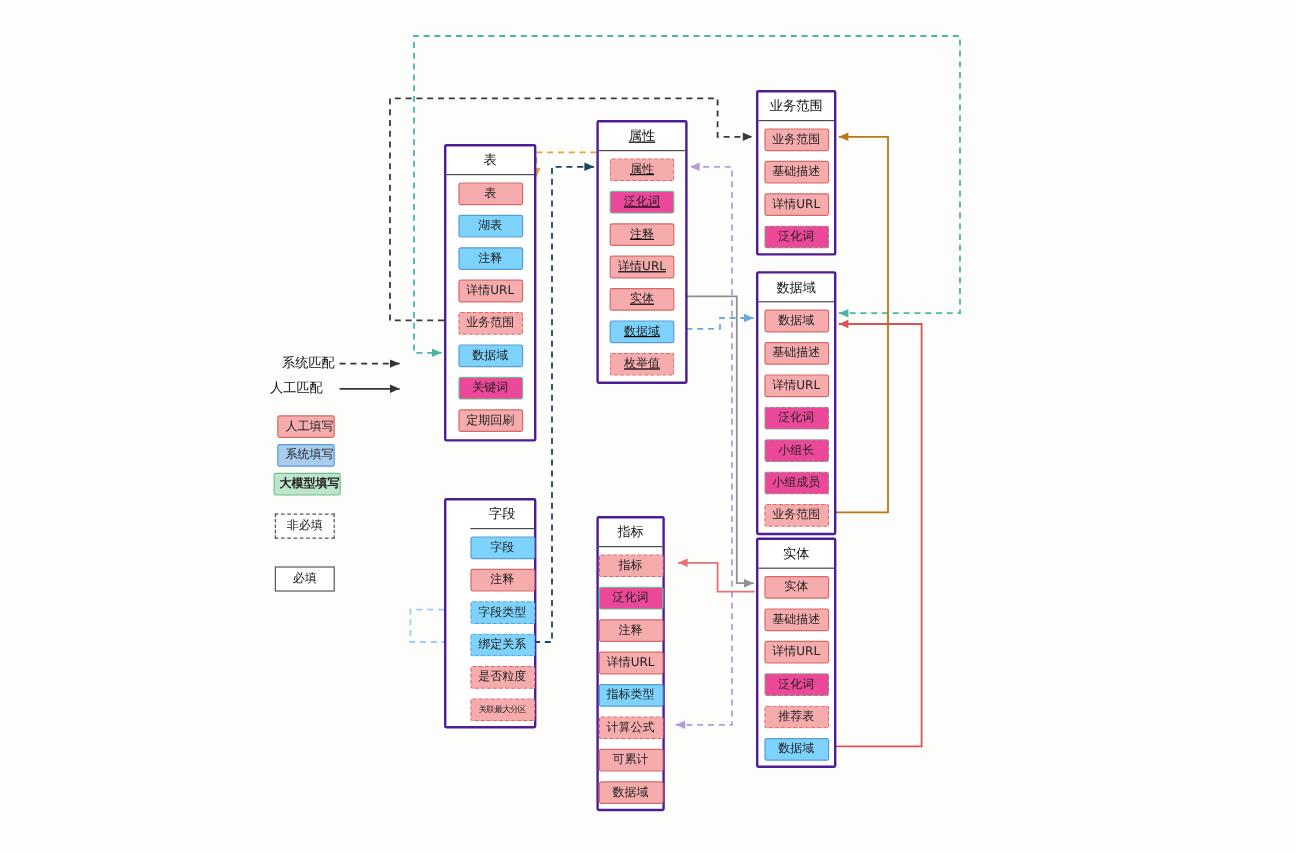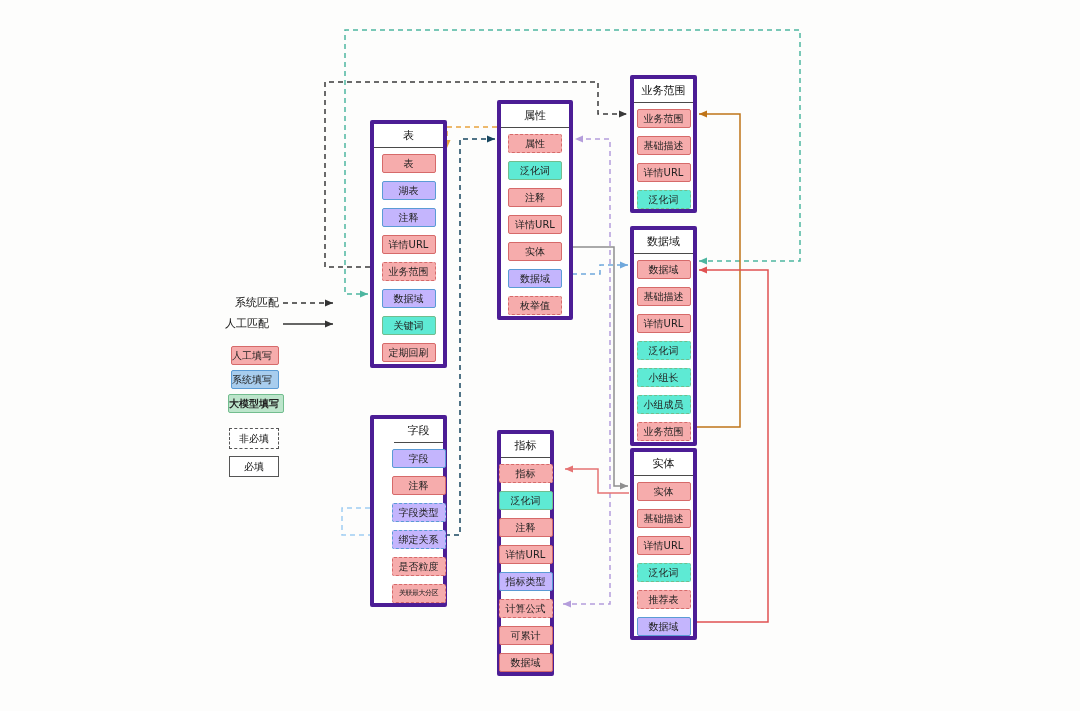--- a/index.html
+++ b/index.html
@@ -1,34 +1,34 @@
 <!DOCTYPE html>
 <html><head>
 <meta charset="utf-8">
 <style>
   html,body { margin:0; padding:0; background:#ffffff; font-family:"DejaVu Sans",sans-serif; }
   #canvas { position:relative; width:1080px; height:711px; background:#fdfdfc; overflow:hidden; }
   #edges { position:absolute; left:0; top:0; width:1080px; height:711px; }
 
-  .entity { position:absolute; background:#ffffff; border:4px solid #4c1d95; border-radius:2px; box-sizing:border-box; }
+  .entity { position:absolute; background:#ffffff; border:2px solid #4c1d95; border-radius:2px; box-sizing:border-box; }
   .entity-title { height:24px; line-height:23px; text-align:center; font-size:11px; color:#111;
                   border-bottom:1px solid #4a4a4a; box-sizing:border-box; }
   .items { padding-top:6px; display:flex; flex-direction:column; align-items:center; gap:8px; }
   .item { width:54px; height:19px; box-sizing:border-box; font-size:10px; line-height:17px;
           text-align:center; border:1px solid; border-radius:2px; color:#222;
           overflow:hidden; white-space:nowrap; }
   .item.pink  { background:#f6acac; border-color:#d66a6a; }
-  .item.blue  { background:#c4b5fd; border-color:#5b9bd5; }
-  .item.green { background:#5eead4; border-color:#72bd8e; }
+  .item.blue  { background:#7dd3fc; border-color:#5b9bd5; }
+  .item.green { background:#ec4899; border-color:#72bd8e; }
   .item.dashed { border-style:dashed; }
   .item.small { font-size:7px; letter-spacing:-0.5px; }
 
   .legend-label { position:absolute; font-size:11px; color:#111; height:14px; line-height:14px; }
   .legend-swatch { position:absolute; width:48px; height:19px; box-sizing:border-box; font-size:10px;
-                   line-height:17px; text-align:left; border:1px solid; border-radius:2px; color:#222; }
+                   line-height:17px; text-align:right; border:1px solid; border-radius:2px; color:#222; }
   .legend-swatch.pink  { background:#f6acac; border-color:#d66a6a; }
   .legend-swatch.blue  { background:#a8cdee; border-color:#5b9bd5; }
   .legend-swatch.green { background:#bce5cb; border-color:#72bd8e; }
   .legend-req { position:absolute; width:50px; height:21px; box-sizing:border-box; background:#fff;
                 border:1px solid #555; font-size:10px; line-height:19px; text-align:center; color:#111; }
   .legend-req.dashed { border-style:dashed; }
 </style>
 </head>
 <body>
 
@@ -97,21 +97,21 @@
           <div class="item pink">表</div>
           <div class="item blue">湖表</div>
           <div class="item blue">注释</div>
           <div class="item pink">详情URL</div>
           <div class="item pink dashed">业务范围</div>
           <div class="item blue">数据域</div>
           <div class="item green">关键词</div>
           <div class="item pink">定期回刷</div>
         </div>
       </div>
-      <div class="entity" style="left: 497px; top: 100px; width: 76px; height: 220px;">
+      <div class="entity" style="left: 497px; top: 100px; width: 76px; height: 220px; text-decoration: underline;">
         <div class="entity-title">属性</div>
         <div class="items">
           <div class="item pink dashed">属性</div>
           <div class="item green">泛化词</div>
           <div class="item pink">注释</div>
           <div class="item pink">详情URL</div>
           <div class="item pink">实体</div>
           <div class="item blue">数据域</div>
           <div class="item pink dashed">枚举值</div>
         </div>
@@ -176,15 +176,15 @@
 
   <div>
     <div class="legend-label" style="left:235px;top:296px;">系统匹配</div>
     <div class="legend-label" style="left:225px;top:317px;">人工匹配</div>
 
     <div class="legend-swatch pink" style="left:231px;top:346px;">人工填写</div>
     <div class="legend-swatch blue" style="left:231px;top:370px;">系统填写</div>
     <div class="legend-swatch green" style="left:228px;top:394px;width:56px;font-weight:bold;">大模型填写</div>
 
     <div class="legend-req dashed" style="left:229px;top:428px;">非必填</div>
-    <div class="legend-req" style="left:229px;top:456px;">必填</div>
+    <div class="legend-req" style="left:229px;top:472px;">必填</div>
   </div>
 </div>
 
 </body></html>

